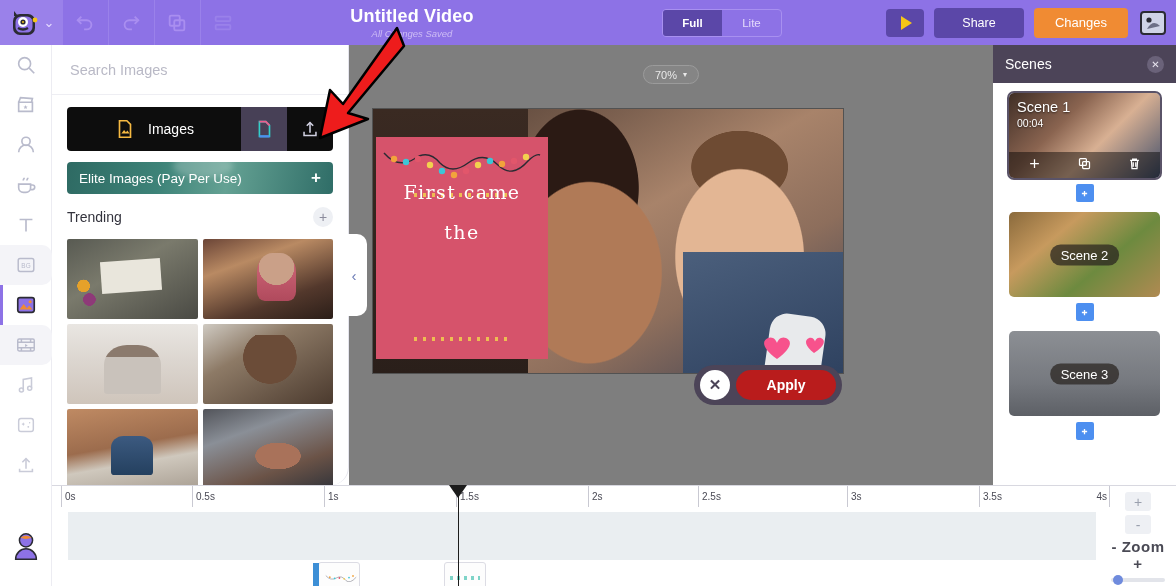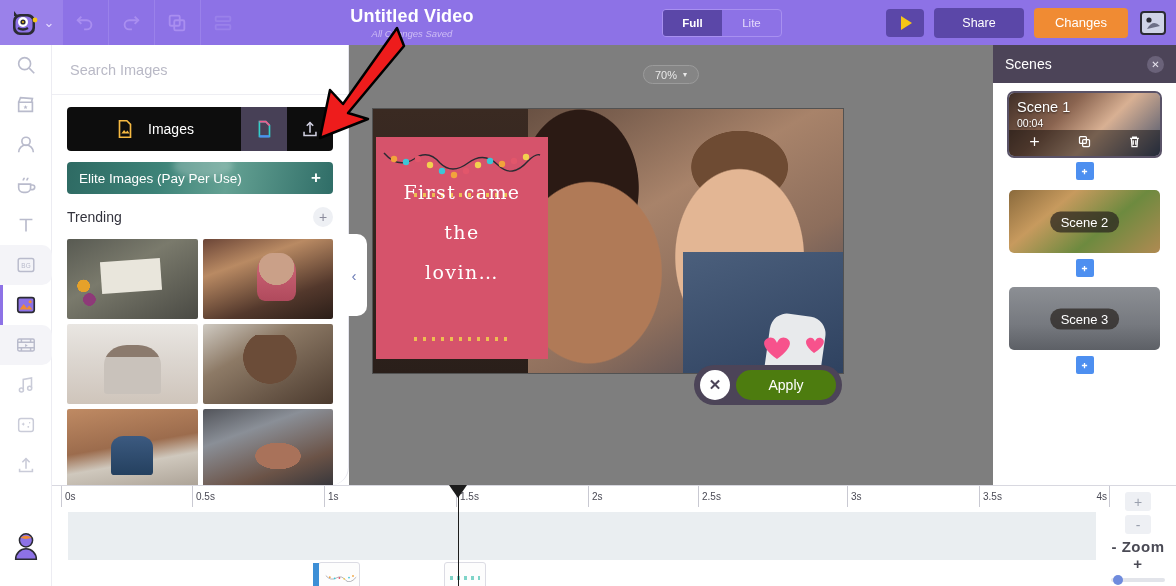--- a/index.html
+++ b/index.html
@@ -218,40 +218,40 @@
     position: absolute; left: 345px; top: 320px; width: 148px; height: 40px;
     background: #4c4458; border-radius: 20px; display: flex; align-items: center;
     padding: 0 6px; gap: 6px;
   }
   .apply-x {
     width: 30px; height: 30px; border-radius: 50%; background: #ffffff;
     display: flex; align-items: center; justify-content: center;
     color: #4c4458; font-size: 15px; font-weight: bold;
   }
   .apply-go {
-    flex: 1; height: 30px; border-radius: 15px; background: #4d7c0f; color: #fff;
-    font-size: 14px; display: flex; align-items: center; justify-content: center;
+    flex: 1; height: 30px; border-radius: 15px; background: #b91c1c; color: #fff;
+    font-size: 14px; display: flex; align-items: center; justify-content: center; font-weight: bold;
   }
 
   
   .scenes {
     position: absolute; left: 993px; top: 45px; width: 183px; height: 440px;
     background: #ffffff;
   }
   .scenes-hd {
     height: 38px; background: #4c4458; display: flex; align-items: center;
     justify-content: space-between; padding: 8px 12px; color: #fff; font-size: 14px;
   }
   .scenes-close {
     width: 17px; height: 17px; border-radius: 50%; background: #6a6279; color: #e7e4ee;
     display: flex; align-items: center; justify-content: center; font-size: 10px;
   }
   .scenes-body { padding: 10px 16px 0 16px; }
   .scene-card {
-    width: 151px; height: 63px; border-radius: 5px; position: relative; overflow: hidden;
+    width: 151px; height: 85px; border-radius: 5px; position: relative; overflow: hidden;
     margin-bottom: 6px;
   }
   .scene-card.selected { outline: 2px solid #5a5368; outline-offset: 0; }
   .sc1 { background: linear-gradient(135deg,#3f2e26 0%,#8a6450 35%,#d8b093 60%,#43506b 100%); }
   .sc2 { background: linear-gradient(140deg,#8a6a3c 0%,#c79a5e 30%,#6d8a3f 62%,#b08a52 100%); }
   .sc3 { background: linear-gradient(180deg,#8c8f94 0%,#76797f 60%,#5d6066 100%); }
   .sc-label {
     position: absolute; left: 8px; top: 6px; color: #fff; font-size: 14.5px;
     text-shadow: 0 1px 2px rgba(0,0,0,.6);
   }
@@ -567,21 +567,20 @@
             <circle cx="96" cy="20" r="3.2" fill="#f2d14e"></circle>
           <circle cx="108" cy="16" r="3.2" fill="#3cc6d6"></circle>
             <circle cx="120" cy="19" r="3.2" fill="#f2a33c"></circle>
           <circle cx="132" cy="16" r="3.2" fill="#e2566b"></circle>
             <circle cx="144" cy="12" r="3.2" fill="#f2d14e"></circle>
         </svg>
         <div class="dotrow a"></div>
         <div class="card-txt">
           <div>First came</div>
           <div>the</div>
-          <div>lovin…</div>
         </div>
         <div class="dotrow b"></div>
       </div>
 
       <svg class="hearts" viewBox="0 0 74 30">
         <path d="M18 28 C4 18 2 10 9 7 C14 5 17 9 18 12 C19 9 22 5 27 7 C34 10 32 18 18 28z" fill="#f7528c"></path>
         <path d="M55 22 C46 15 45 9 50 7 C53.5 6 55.5 8.5 56 10.5 C56.5 8.5 58.5 6 62 7 C67 9 66 15 55 22z" fill="#f7528c"></path>
       </svg>
     </div>
 

